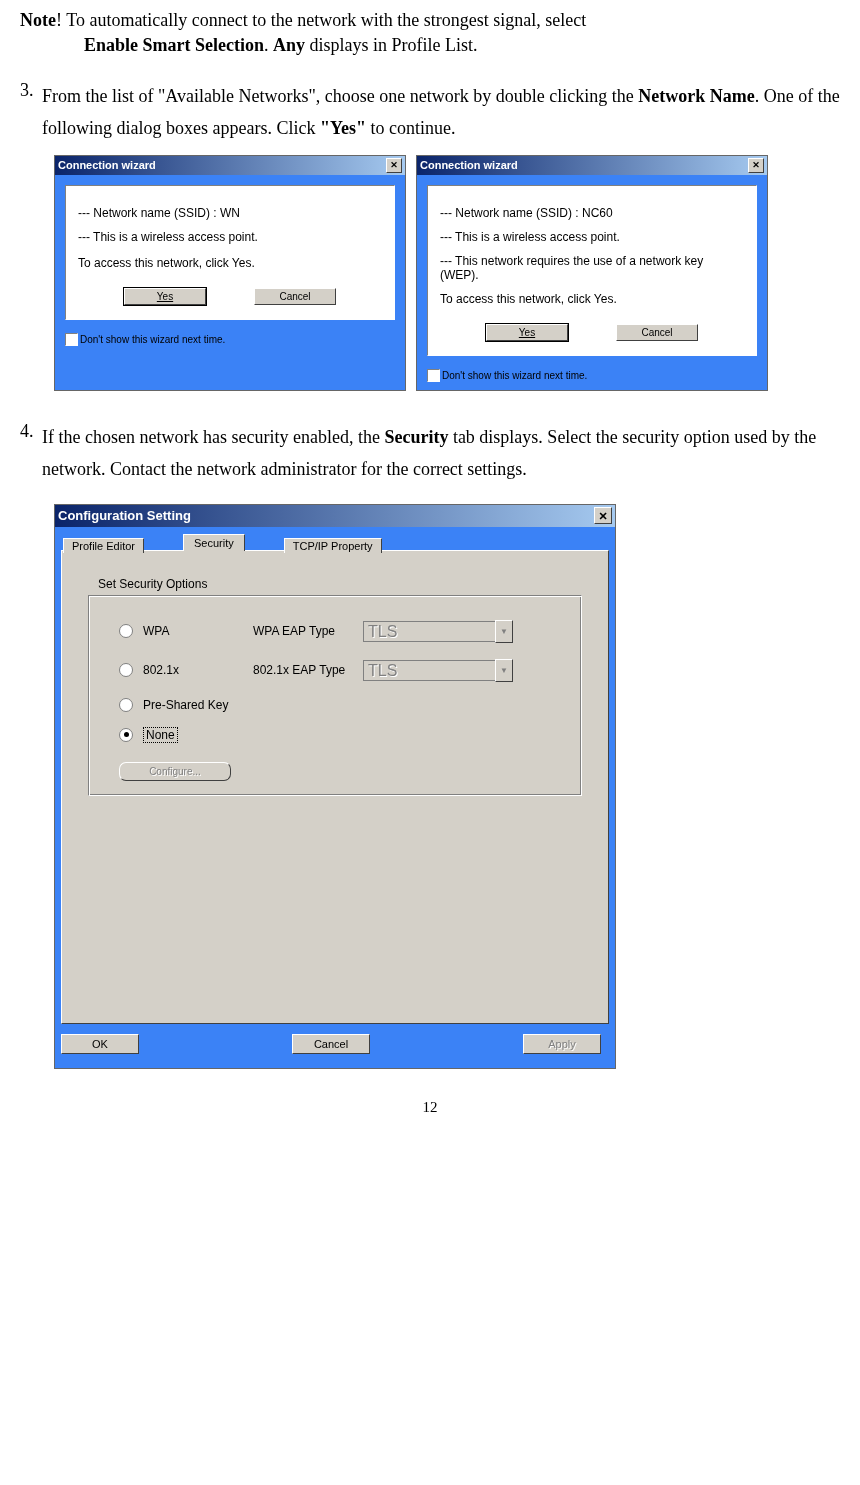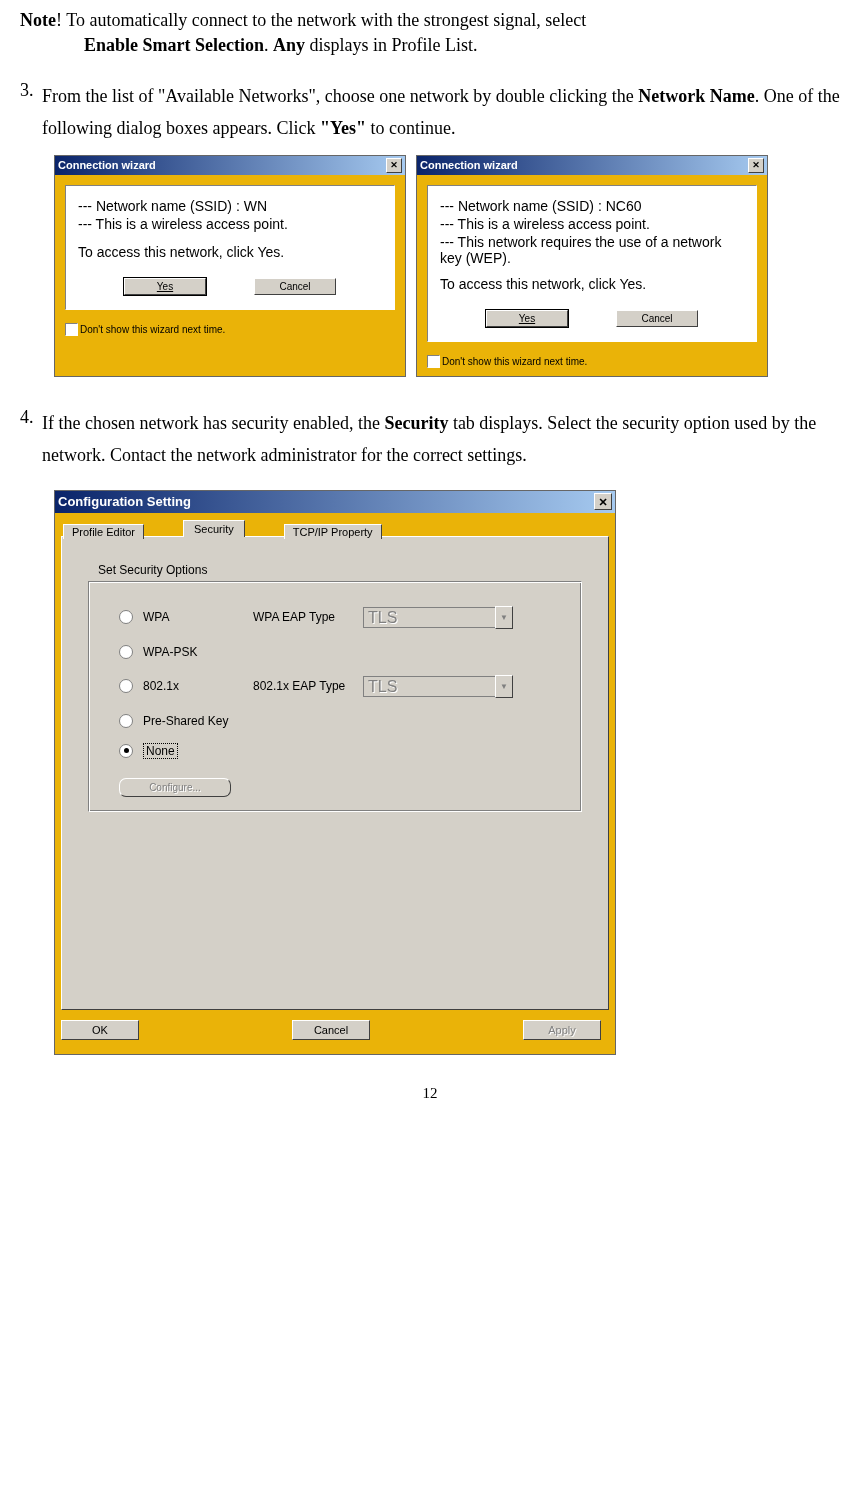--- a/index.html
+++ b/index.html
@@ -11,30 +11,30 @@
     width: 820px;
     background: #fff;
   }
   .note-line { margin: 0 0 4px 0; }
   .note-indent { margin-left: 64px; margin-bottom: 24px; }
   .list-item { margin-bottom: 10px; margin-left: 24px; }
   .list-num { float: left; margin-left: -24px; }
   .list-body { margin-left: -10px; padding-left: 8px; line-height: 1.8; }
   .bold { font-weight: bold; }
   .dialogs-row { display: flex; gap: 10px; margin: 8px 0 4px 34px; }
-  .win-box { border: 1px solid #666; background: #eab308; font-family: Tahoma, Arial, sans-serif; font-size: 10px; color: #000; }
+  .win-box { border: 1px solid #666; background: #3b82f6; font-family: Tahoma, Arial, sans-serif; font-size: 10px; color: #000; }
   .win-small { width: 350px; }
   .win-large { width: 560px; margin-left: 34px; margin-top: 18px; font-size: 12px; }
   .titlebar { display: flex; align-items: center; background: linear-gradient(to right, #0a246a, #a6caf0); color: #fff; padding: 2px 3px; font-weight: bold; font-size: 11px; line-height: 15px; }
   .titlebar-large { font-size: 13px; line-height: 18px; }
   .titlebar .spacer { flex: 1; }
   .close-btn { width: 14px; height: 13px; background: #d4d0c8; border: 1px solid #fff; border-right-color: #404040; border-bottom-color: #404040; display:flex; align-items:center; justify-content:center; color:#000; font-size:9px; font-weight:bold; font-family: Arial; }
   .close-btn-large { width:16px; height:15px; font-size:11px; }
   .inset-panel { margin: 10px; border: 1px solid #808080; border-right-color:#fff; border-bottom-color:#fff; background:#fff; padding: 10px 12px; color:#000; }
-  .inset-panel p { margin: 2px 0; font-size: 14px; }
+  .inset-panel p { margin: 10px 0; font-size: 12px; }
   .btn-row { display:flex; justify-content:center; gap: 48px; margin-top: 18px; margin-bottom: 4px; }
   .winbtn { min-width: 68px; padding: 2px 6px; background:#d4d0c8; border: 1px solid #fff; border-right-color:#404040; border-bottom-color:#404040; font-family: Tahoma, Arial, sans-serif; font-size: 10px; text-align:center; }
   .winbtn.default { box-shadow: 0 0 0 1px #000; }
   .winbtn.disabled { color:#808080; text-shadow: 1px 1px 0 #fff; }
   .checkbar { display:flex; align-items:center; gap:2px; padding: 3px 10px 8px 10px; font-size: 10px; }
   .chk { width:11px; height:11px; background:#fff; border:1px solid #808080; border-right-color:#fff; border-bottom-color:#fff; display:inline-block; }
   .tabs-area { padding: 6px 6px 6px 6px; }
   .tabstrip { display:flex; align-items:flex-end; margin-left:2px; position:relative; z-index:2;gap:40px; }
   .tab { border:1px solid #fff; border-right-color:#404040; border-bottom:none; background:#d4d0c8; padding: 2px 10px; font-size:11px; margin-right:-1px; position:relative; top:1px; }
   .tab.inactive { top:3px; padding: 1px 8px; }
@@ -147,24 +147,20 @@
         <div class="opt-row">
           <span class="radio"></span>
           <span class="opt-label">WPA</span>
           <span class="eap-label">WPA EAP Type</span>
           <span class="combo">
             <span class="combo-input">TLS</span>
             <span class="combo-btn">▼</span>
           </span>
         </div>
 
-        <div class="opt-row">
-          <span class="radio"></span>
-          <span class="opt-label">WPA-PSK</span>
-        </div>
 
         <div class="opt-row">
           <span class="radio"></span>
           <span class="opt-label">802.1x</span>
           <span class="eap-label">802.1x EAP Type</span>
           <span class="combo">
             <span class="combo-input">TLS</span>
             <span class="combo-btn">▼</span>
           </span>
         </div>

